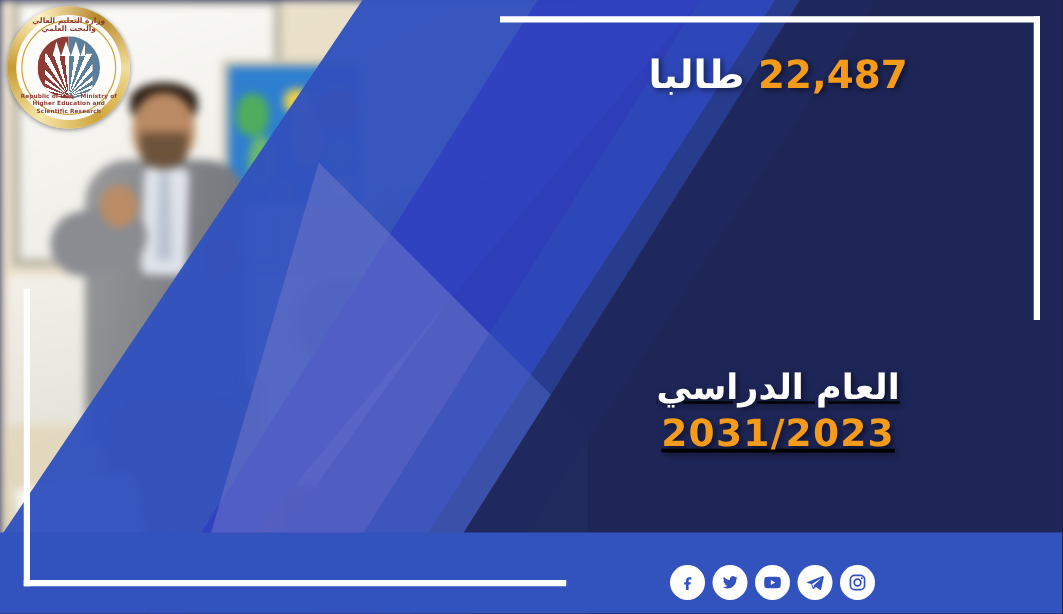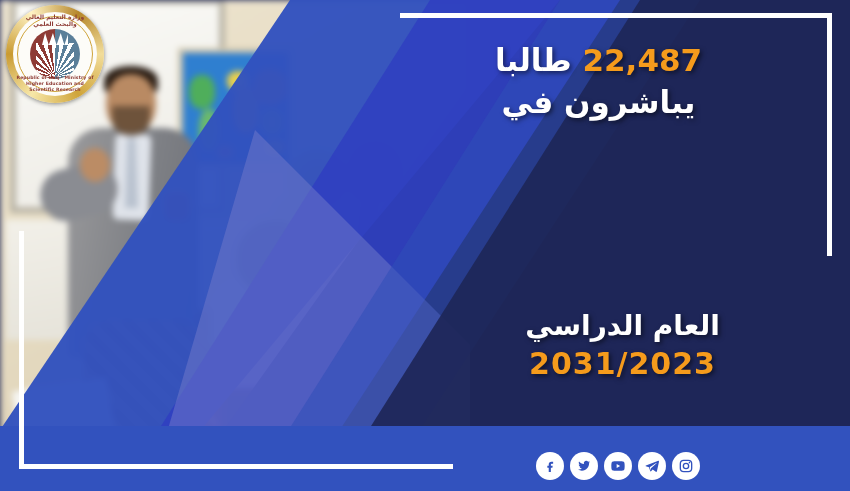--- a/index.html
+++ b/index.html
@@ -151,33 +151,33 @@
     font-weight:bold;overflow:hidden;letter-spacing:-.2px;
   }
   .logo .en-text{
     position:absolute;left:8px;bottom:10px;width:82px;
     color:#8e3b35;font-size:4.6px;line-height:6px;text-align:center;
     font-weight:bold;letter-spacing:.1px;
   }
 
   
   .headline{
-    position:absolute;left:406px;top:40px;width:385px;
+    position:absolute;left:430px;top:40px;width:385px;
     text-align:center;direction:rtl;
   }
   .headline .ln{
     color:#fff;font-size:31px;font-weight:bold;line-height:1.34;
     text-shadow:2px 2px 5px rgba(0,0,0,.55);
     white-space:nowrap;
   }
   .headline .num{color:#F59B1C;}
 
   .yearblock{
-    position:absolute;left:430px;top:308px;width:385px;
-    text-align:center;direction:rtl;
+    position:absolute;left:430px;top:292px;width:385px;
+    text-align:center;direction:rtl;text-decoration:underline;
   }
   .yearblock .yl{
     color:#fff;font-size:28px;font-weight:bold;line-height:1.28;
     text-shadow:2px 2px 5px rgba(0,0,0,.55);white-space:nowrap;
   }
   .yearblock .yv{
     color:#F59B1C;font-size:30px;font-weight:bold;line-height:1.3;
     text-shadow:2px 2px 5px rgba(0,0,0,.55);letter-spacing:1px;
     direction:ltr;
   }
@@ -283,21 +283,20 @@
       <div class="em-top"></div>
     </div>
     <div class="en-text">Republic of Iraq  ·  Ministry of Higher Education and Scientific Research</div>
   </div>
 
   <div class="headline">
     <div class="ln">
       <span class="num">22,487</span>
       <span>طالبا</span>
     </div>
-    <div class="ln">يباشرون في</div>
   </div>
 
   <div class="yearblock">
     <div class="yl">العام الدراسي</div>
     <div class="yv">2031/2023</div>
   </div>
 
 
   <div class="social">
     <div class="ic">

